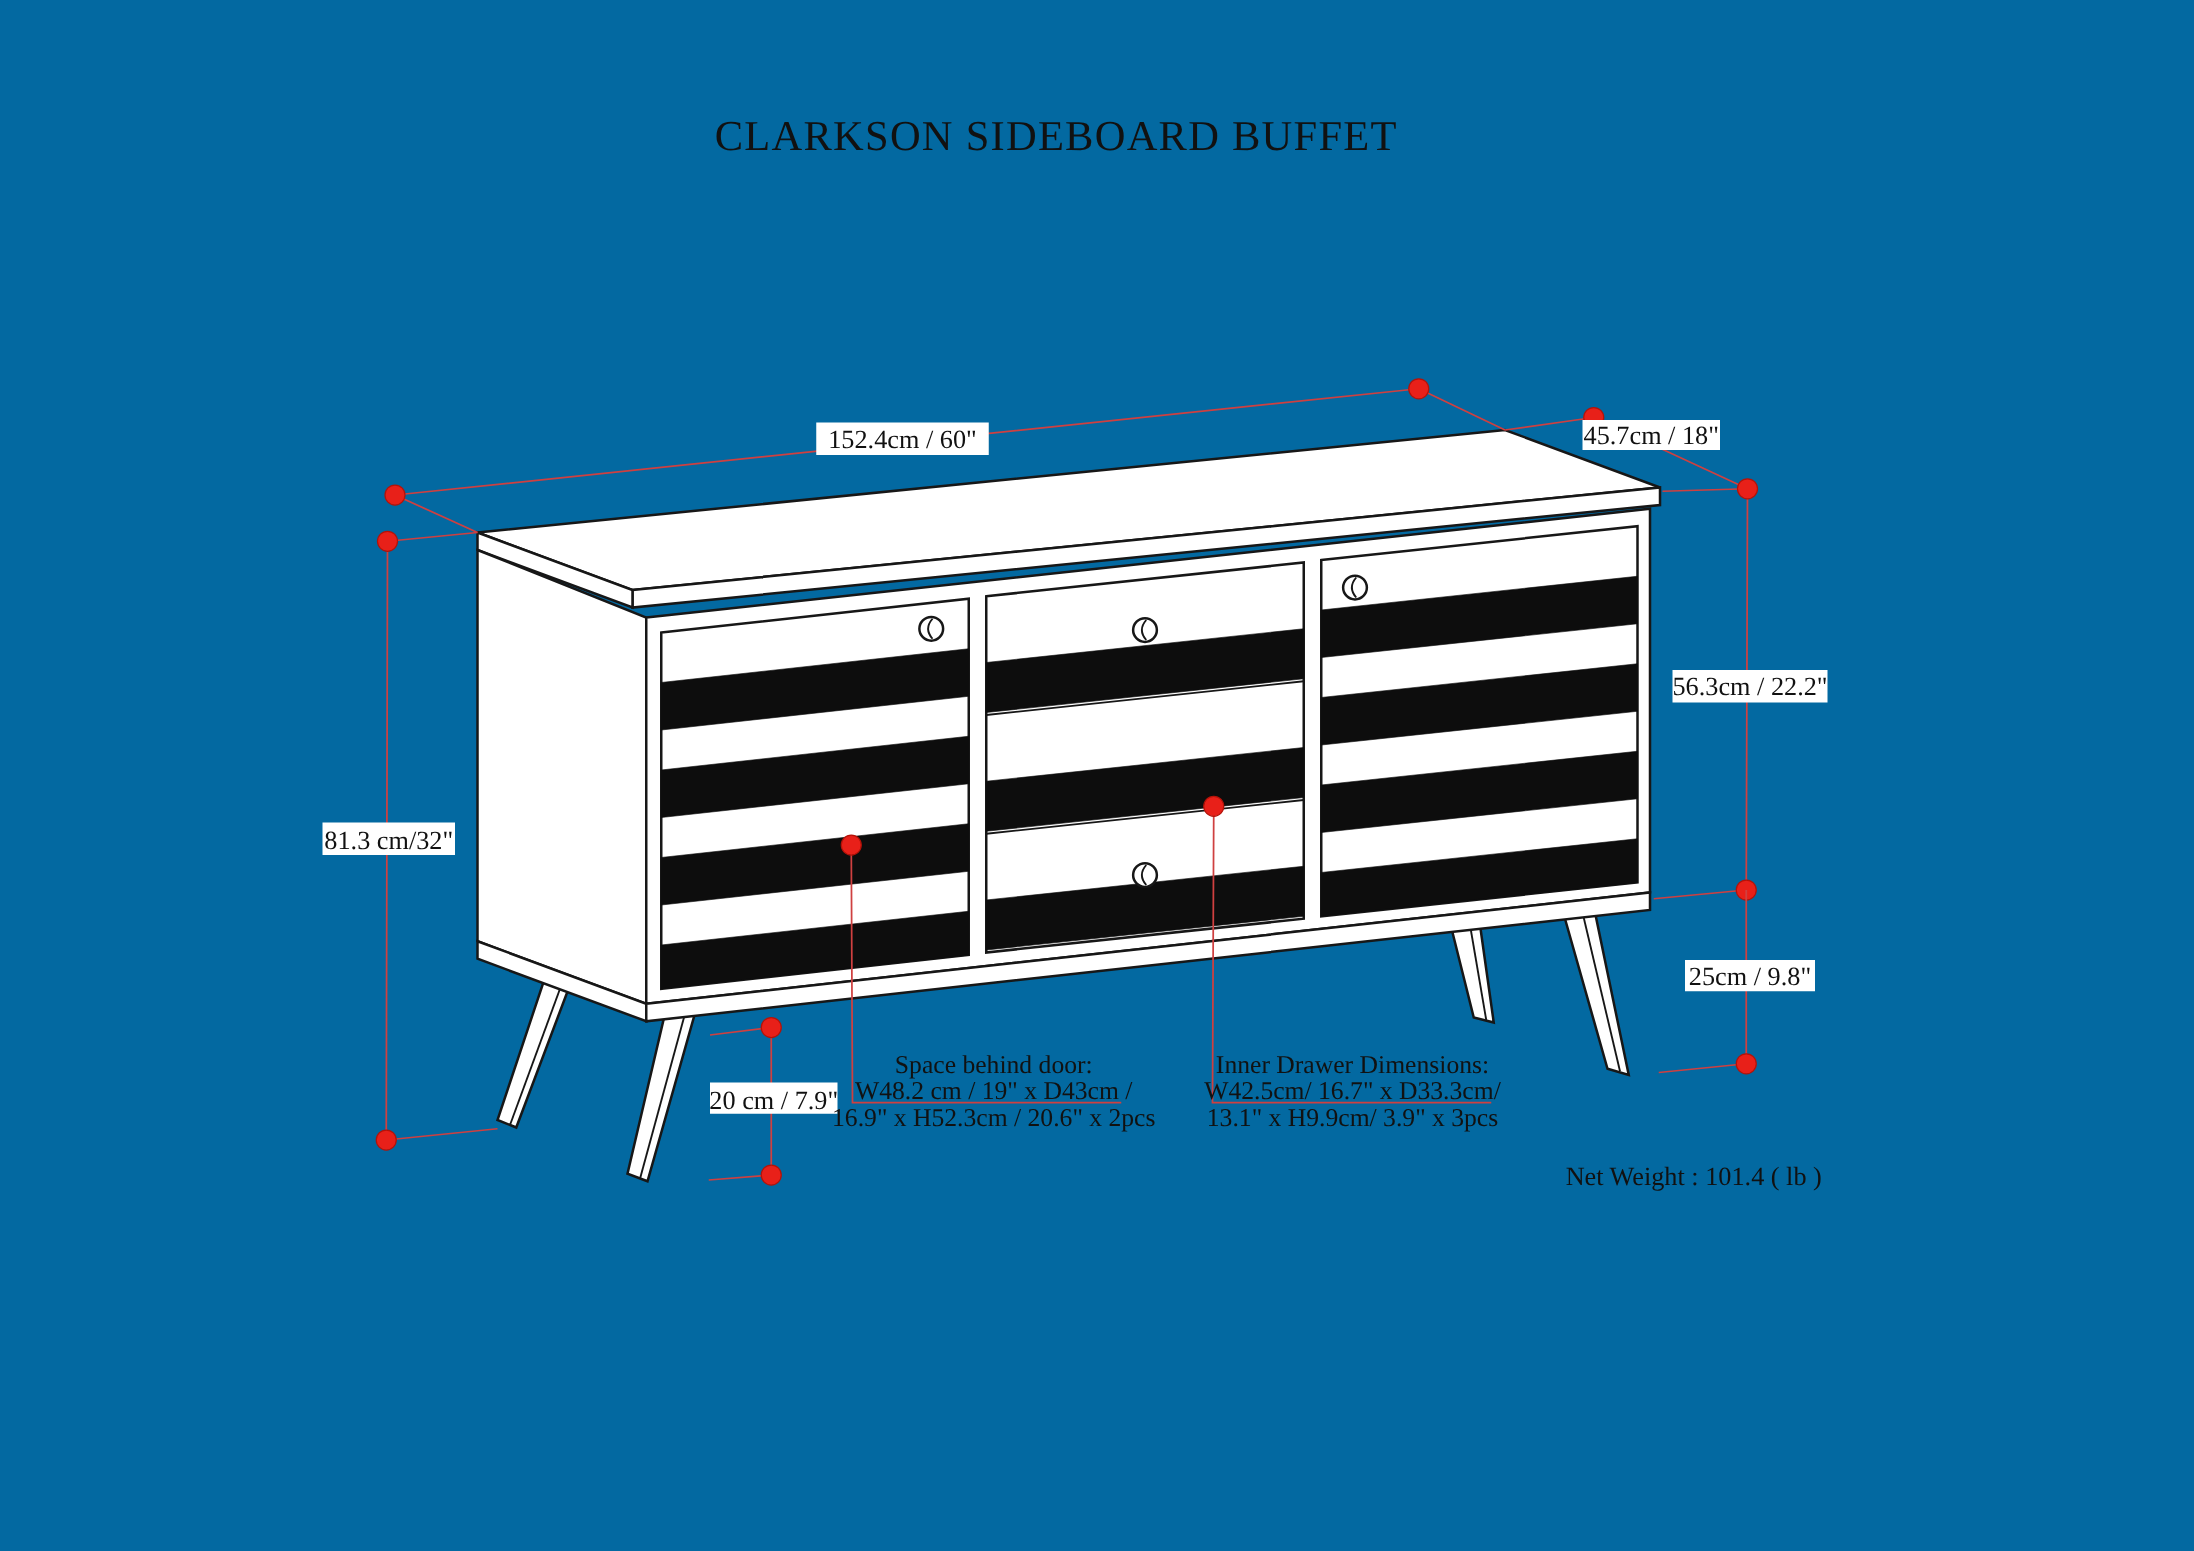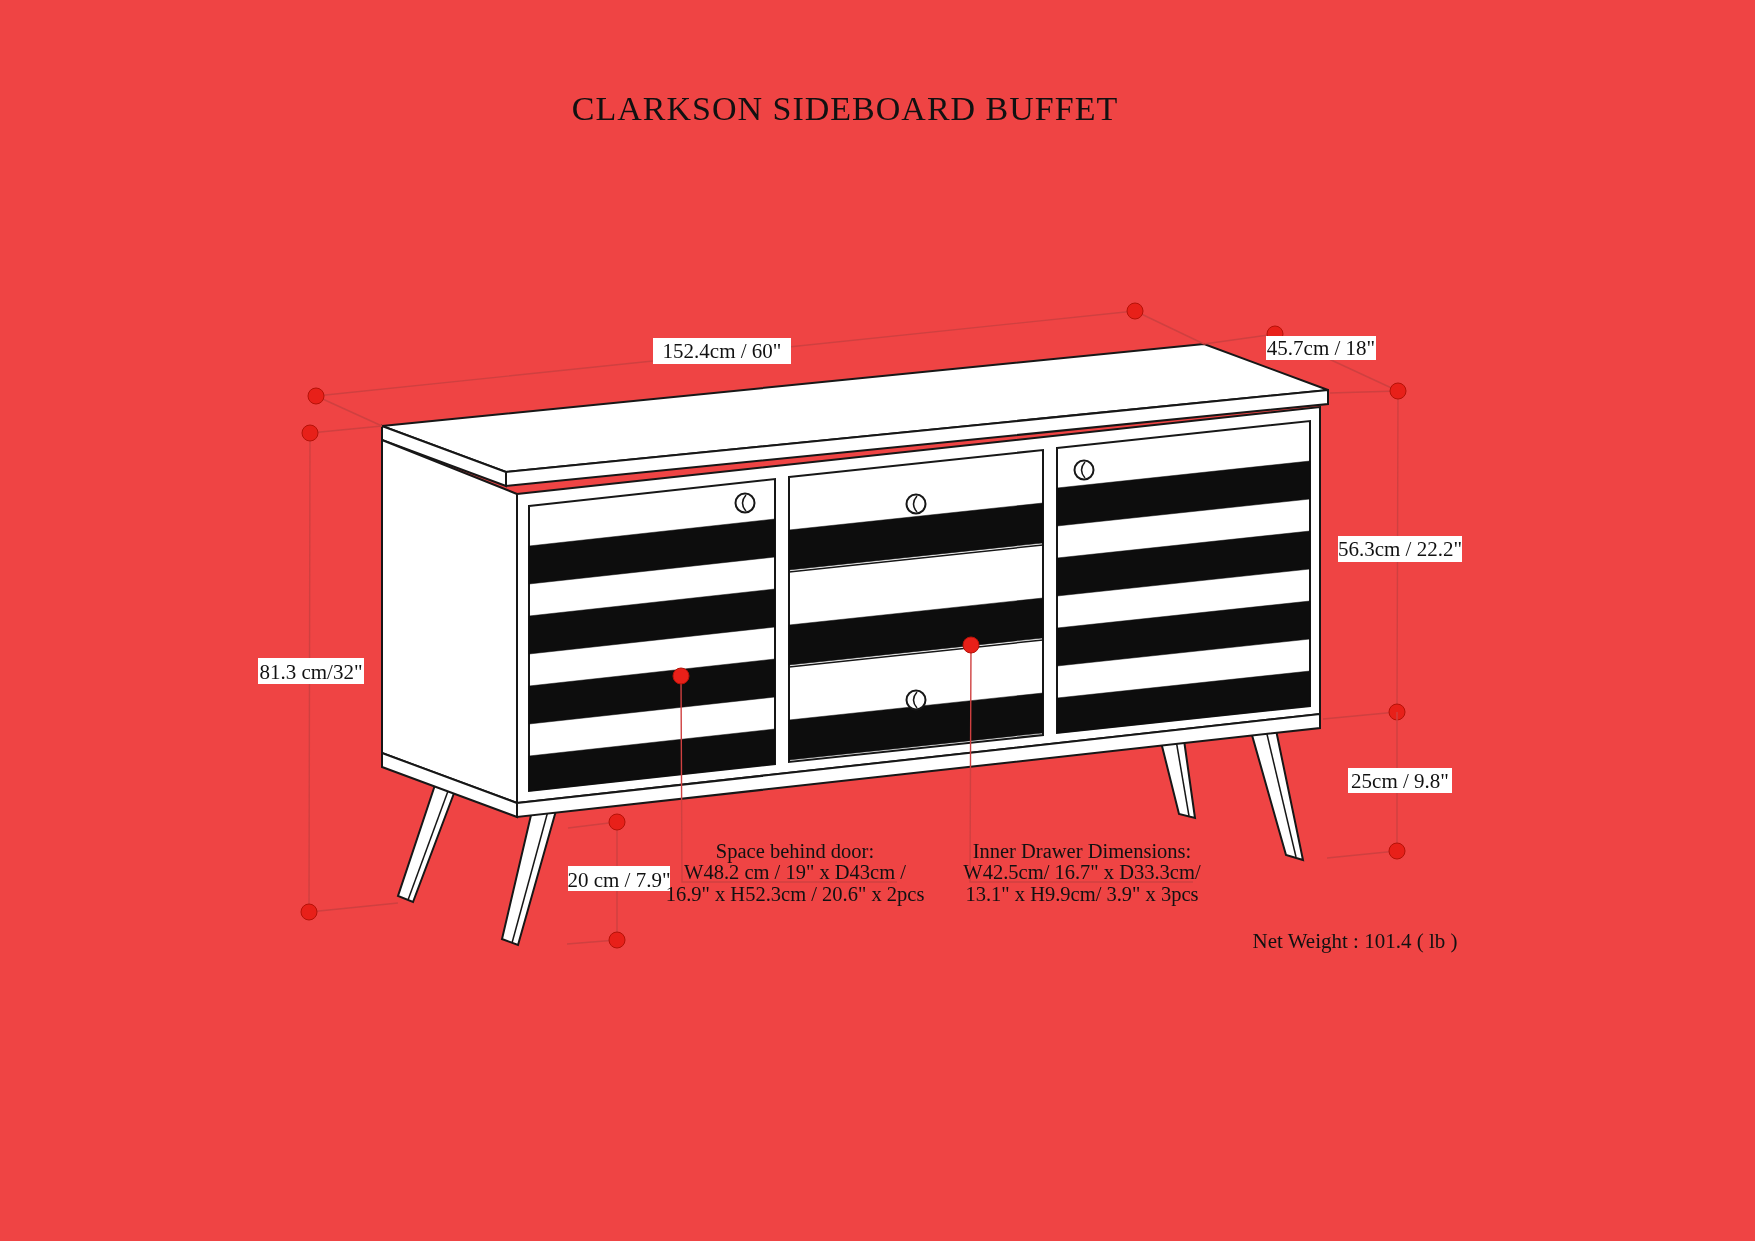--- a/index.html
+++ b/index.html
@@ -1,16 +1,16 @@
 <!DOCTYPE html>
 <html><head>
 <meta charset="utf-8">
 <style>
   html,body{margin:0;padding:0;background:#ffffff;}
-  .canvas{position:relative;width:1755px;height:1241px;background:#ef4444;overflow:hidden;
+  .canvas{position:relative;width:1755px;height:1241px;background:#0369a1;overflow:hidden;
           font-family:"Liberation Serif","DejaVu Serif",serif;}
   svg{position:absolute;left:0;top:0;}
   text{fill:#111111;}
   .title-text{font-size:34px;letter-spacing:1px;}
   .dim-text{font-size:21px;}
   .callout-text{font-size:20.5px;}
   .outline{fill:#ffffff;stroke:#171717;stroke-width:2;}
   .slat{fill:#0d0d0d;stroke:#0d0d0d;stroke-width:0.5;}
   .redline{fill:none;stroke:#cf4040;stroke-width:1.4;}
   .reddot{fill:#e82019;stroke:#b51208;stroke-width:1;}

